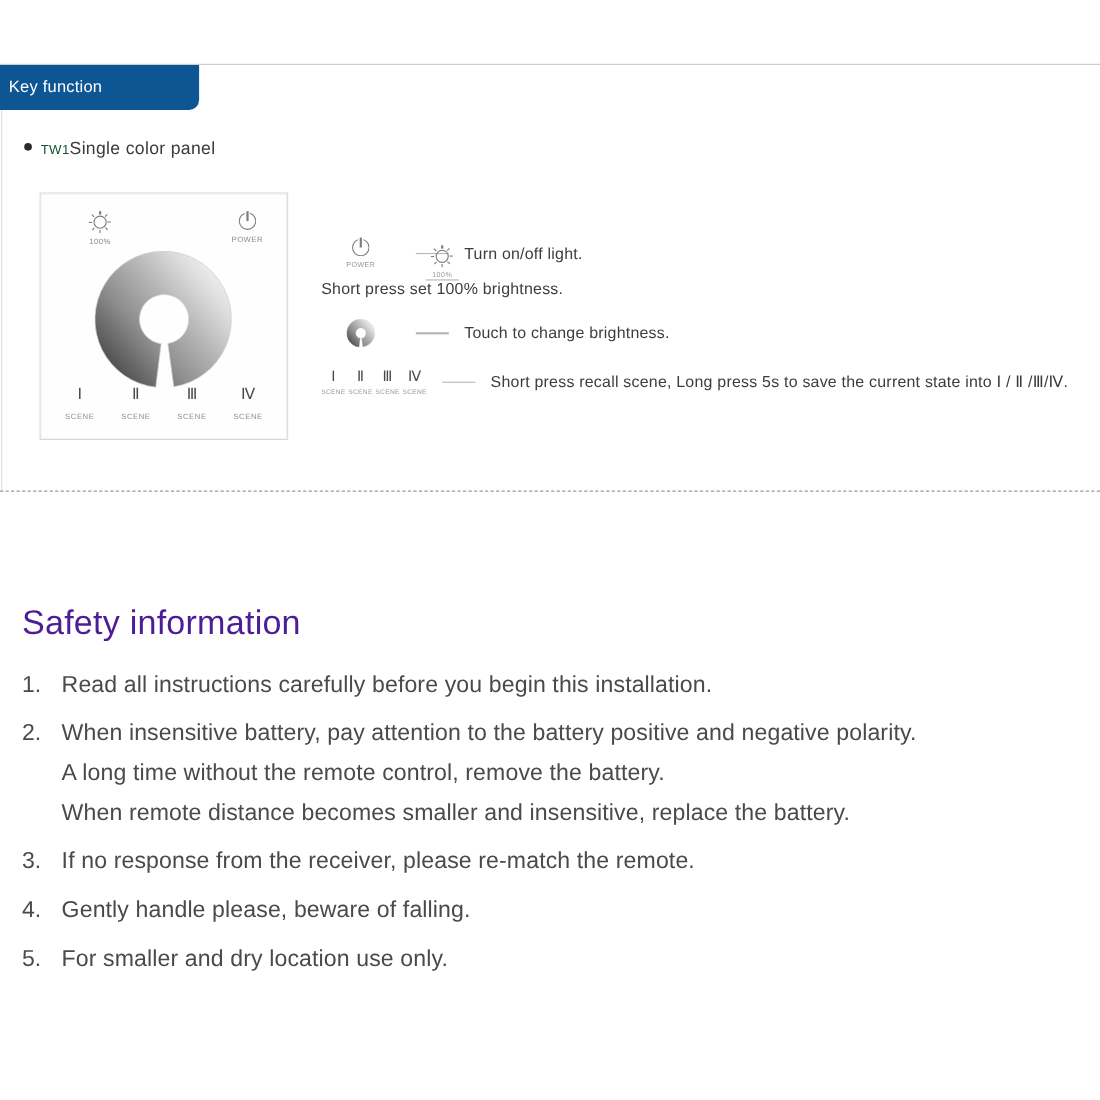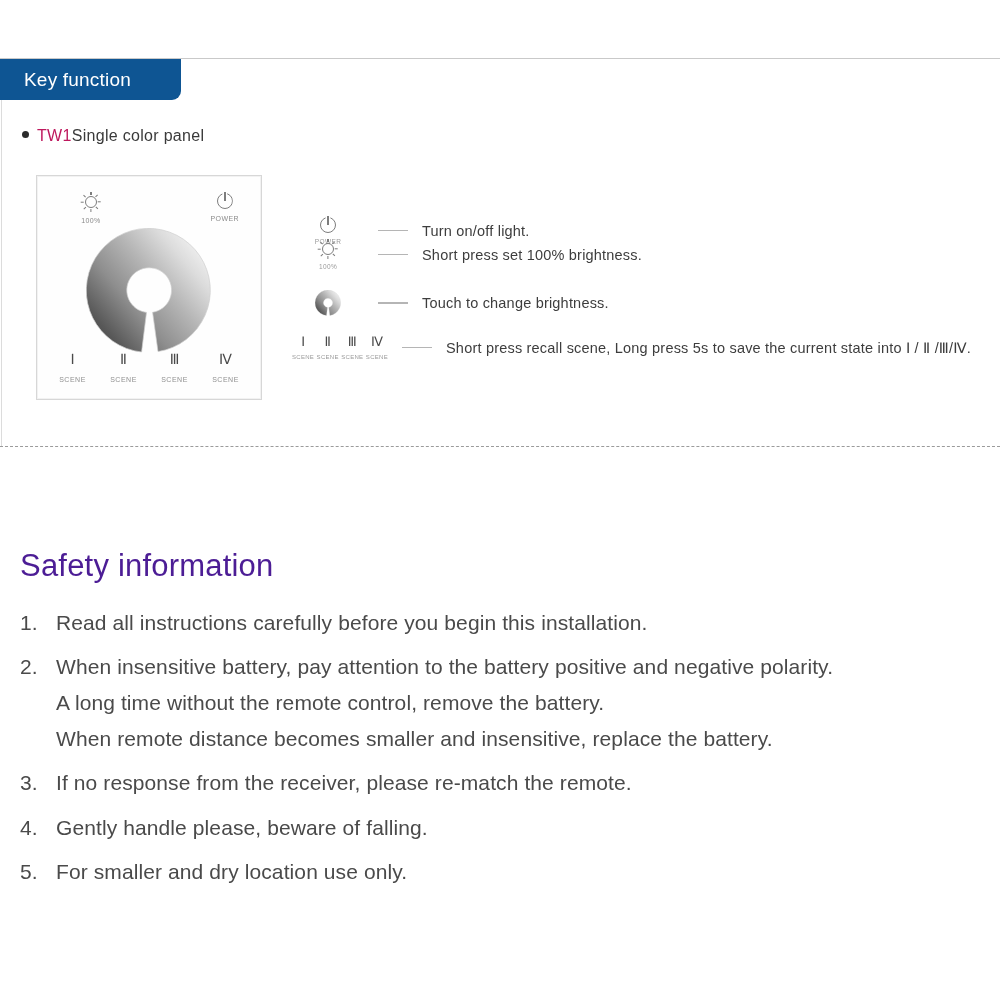--- a/index.html
+++ b/index.html
@@ -37,24 +37,24 @@
     position: absolute;
     left: 0; top: 59px;
     width: 181px; height: 41px;
     background: #0e5593;
     border-bottom-right-radius: 9px;
     display: flex;
     align-items: center;
   }
   .banner-label {
     color: #ffffff;
-    font-size: 19px;
+    font-size: 15px;
     font-weight: 400;
     letter-spacing: .2px;
-    padding-left: 24px;
+    padding-left: 8px;
     white-space: nowrap;
   }
 
   
   .model-line {
     position: absolute;
     left: 22px; top: 127px;
     display: flex;
     align-items: baseline;
     white-space: nowrap;
@@ -62,22 +62,22 @@
   .bullet-dot {
     width: 7px; height: 7px;
     border-radius: 50%;
     background: #2b2b2b;
     margin-right: 8px;
     position: relative;
     top: -3px;
     flex: none;
   }
   .model-code {
-    font-size: 16px;
-    color: #be185d;
+    font-size: 12px;
+    color: #14532d;
     letter-spacing: .3px;
   }
   .model-name {
     font-size: 16px;
     color: #3a3a3a;
     letter-spacing: .3px;
   }
 
   
   .panel {
@@ -183,21 +183,21 @@
     width: 700px;
   }
   .legend-row {
     position: absolute;
     left: 0;
     display: flex;
     align-items: center;
     white-space: nowrap;
   }
   .legend-row.r1 { top: 8px; margin-top: 28px; }
-  .legend-row.r2 { top: 59px; }
+  .legend-row.r2 { top: 43px; flex-direction: column; }
   .legend-row.r3 { top: 110px; }
   .legend-row.r4 { top: 155px; }
 
   .lg-icon {
     width: 72px;
     display: flex;
     flex-direction: column;
     align-items: center;
   }
   .lg-icon .cap {

